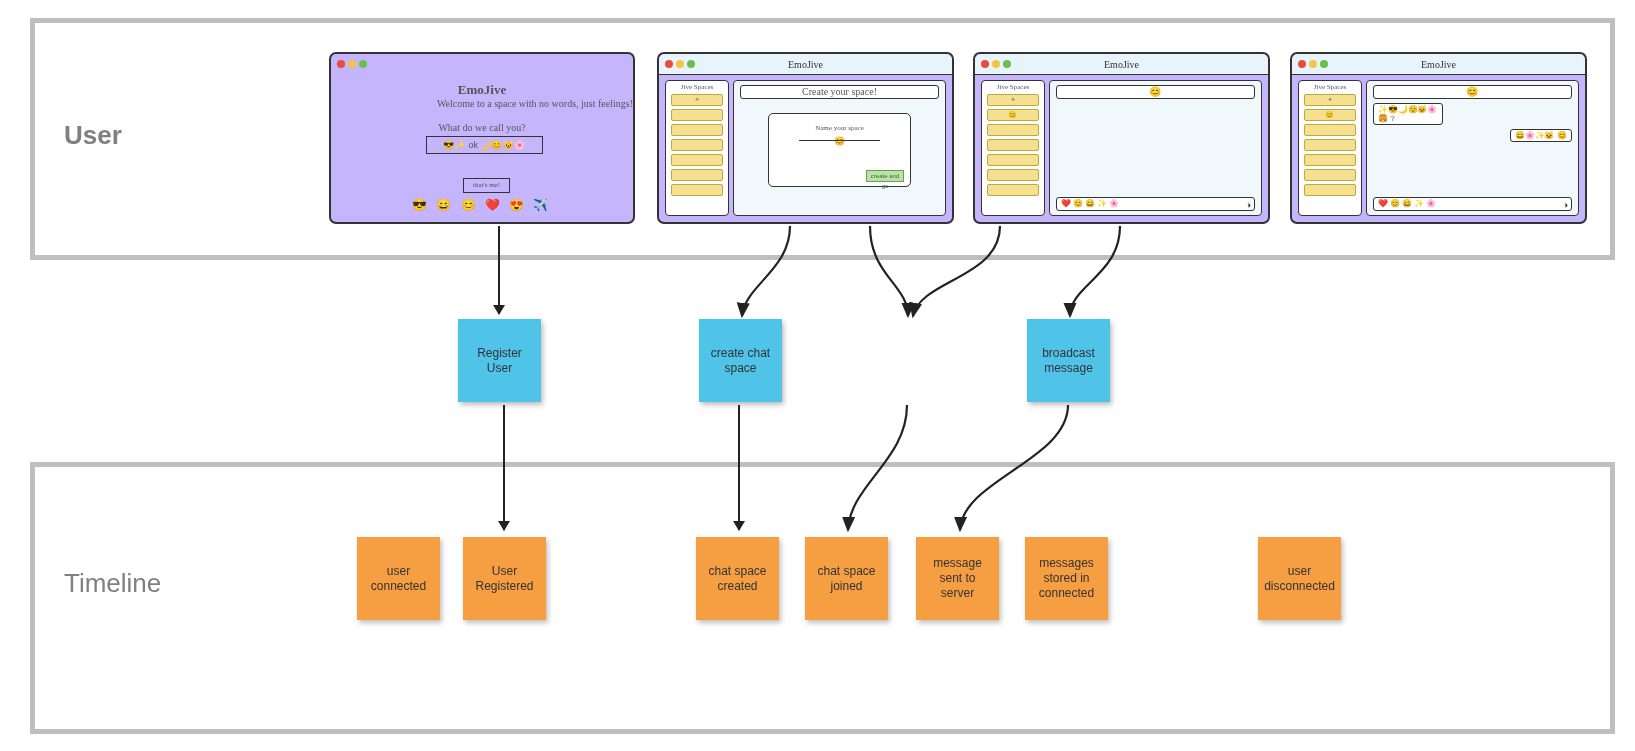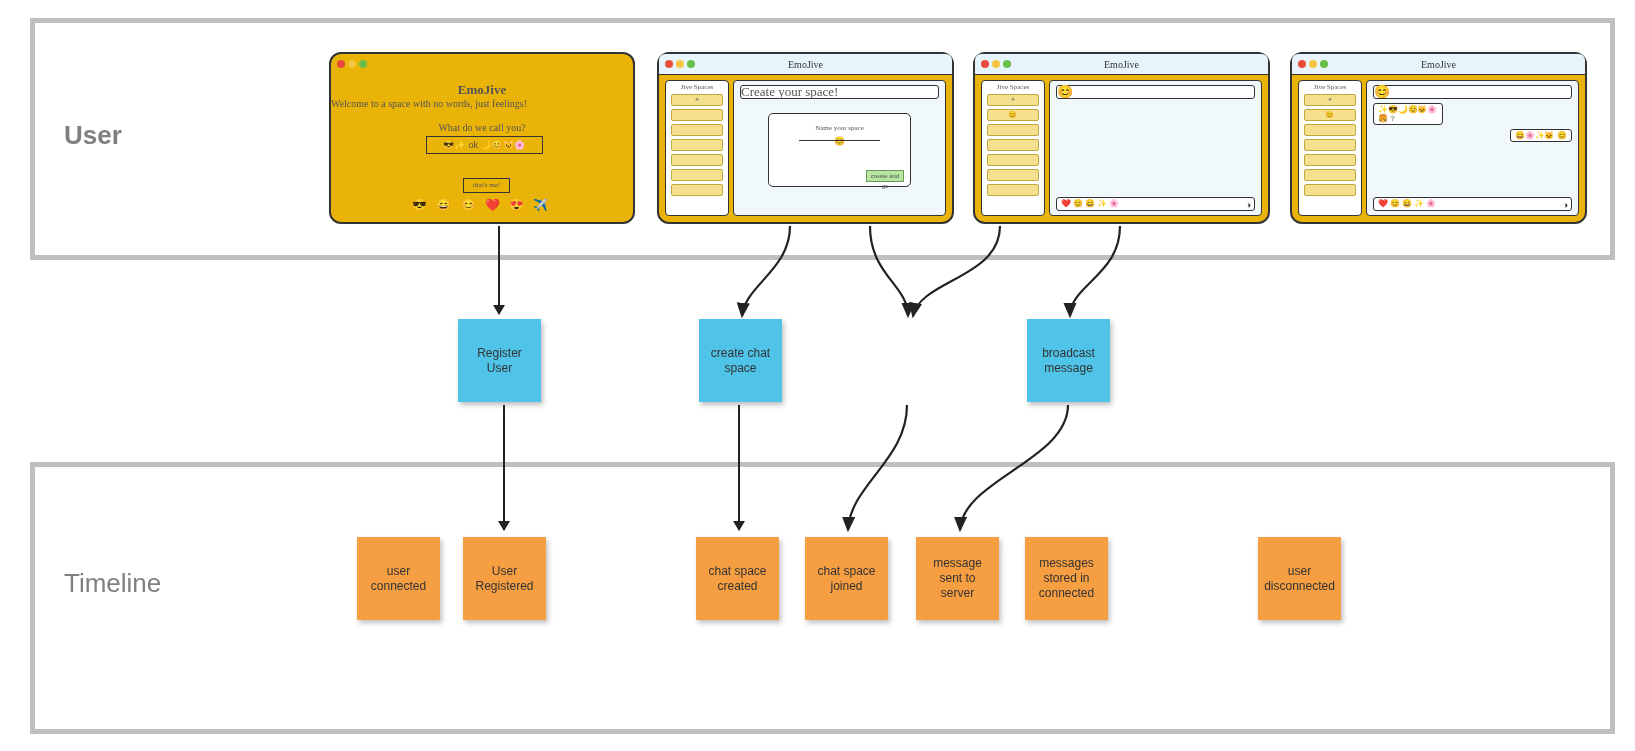--- a/index.html
+++ b/index.html
@@ -21,41 +21,41 @@
 
   
   .arrow-v{position:absolute;width:2px;background:#222;}
   .arrow-v:after{content:'';position:absolute;bottom:-1px;left:-5px;width:0;height:0;
                  border-left:6px solid transparent;border-right:6px solid transparent;border-top:10px solid #222;}
 
   
   svg.curves{position:absolute;left:0;top:0;width:1635px;height:751px;pointer-events:none;}
 
   
-  .mock{position:absolute;background:#eab308;border:2px solid #333;border-radius:12px;box-sizing:border-box;}
+  .mock{position:absolute;background:#c4b5fd;border:2px solid #333;border-radius:7px;box-sizing:border-box;}
   .mock.big{width:306px;height:172px;}
   .mock.sm{width:297px;height:172px;}
   .titlebar{position:absolute;top:0;left:0;right:0;height:20px;display:flex;align-items:center;padding-left:6px;gap:3px;}
   .dot{width:8px;height:8px;border-radius:50%;}
   .dot.r{background:#e94b3c;} .dot.y{background:#f5c542;} .dot.g{background:#6abf4b;}
   .sm .titlebar{background:#e8f4fb;border-bottom:1px solid #333;border-radius:6px 6px 0 0;}
   .sm .wtitle{position:absolute;left:0;right:0;text-align:center;font-size:10px;font-family:cursive;color:#333;}
   
   .m1-title{position:absolute;left:0;right:0;top:28px;text-align:center;font-family:cursive;font-size:13px;font-weight:bold;}
-  .m1-sub{position:absolute;left:0;right:0;top:44px;text-align:left;font-family:cursive;font-size:10px;}
+  .m1-sub{position:absolute;left:0;right:0;top:44px;text-align:right;font-family:cursive;font-size:10px;}
   .m1-q{position:absolute;left:0;right:0;top:68px;text-align:center;font-family:cursive;font-size:10px;}
   .m1-input{position:absolute;left:95px;top:82px;width:115px;height:16px;border:1px solid #333;font-size:9px;text-align:center;line-height:16px;}
   .m1-btn{position:absolute;left:132px;top:103px;width:45px;height:13px;border:1px solid #333;font-size:7px;text-align:center;line-height:13px;font-family:cursive;margin-top:21px;}
   .m1-emoji{position:absolute;left:0;right:0;bottom:10px;text-align:center;font-size:12px;letter-spacing:3px;}
   
   .sidebar{position:absolute;left:6px;top:26px;width:62px;bottom:6px;border:1px solid #333;border-radius:4px;background:#fff;}
   .sb-title{font-size:7px;text-align:center;font-family:cursive;margin-top:2px;}
   .sb-btn{margin:3px 5px;height:10px;background:#f5e08f;border:1px solid #bfa93a;border-radius:2px;font-size:7px;text-align:center;line-height:10px;}
   .mainpane{position:absolute;left:74px;top:26px;right:6px;bottom:6px;border:1px solid #333;border-radius:4px;background:#f0f8fc;}
-  .mp-head{position:absolute;left:6px;top:4px;right:6px;height:12px;border:1px solid #333;border-radius:3px;background:#fff;font-size:13px;line-height:12px;font-family:cursive;}
+  .mp-head{position:absolute;left:6px;top:4px;right:6px;height:12px;border:1px solid #333;border-radius:3px;background:#fff;font-size:10px;text-align:center;line-height:12px;font-family:cursive;}
   .mp-card{position:absolute;left:34px;top:32px;right:34px;height:72px;border:1px solid #333;border-radius:5px;background:#fff;}
   .mp-card-t{font-size:7px;text-align:center;font-family:cursive;margin-top:10px;}
   .mp-card-line{margin:8px 30px 0;height:1px;background:#333;position:relative;}
   .mp-card-emo{position:absolute;left:0;right:0;top:22px;text-align:center;font-size:9px;}
   .mp-card-go{position:absolute;right:6px;bottom:4px;width:36px;height:10px;background:#b7e4a0;border:1px solid #6a9d55;font-size:6px;text-align:center;line-height:10px;}
   .mp-input{position:absolute;left:6px;right:6px;bottom:4px;height:12px;border:1px solid #333;border-radius:3px;background:#fff;font-size:8px;line-height:12px;padding-left:4px;}
   .mp-input .send{position:absolute;right:3px;top:1px;font-size:9px;color:#333;}
   .bubble{position:absolute;border:1px solid #333;border-radius:3px;background:#fff;font-size:8px;padding:1px 4px;}
 </style>
 </head>

